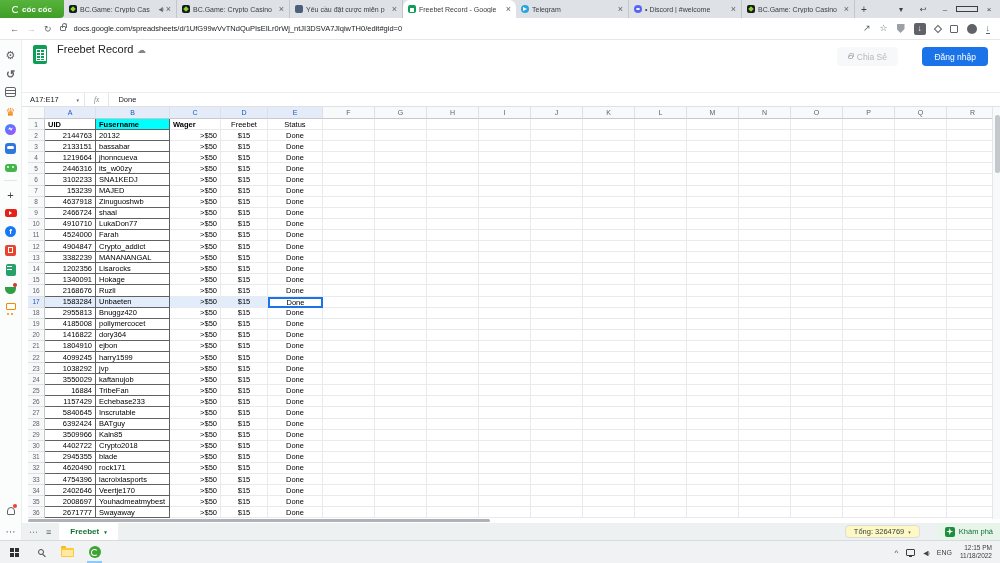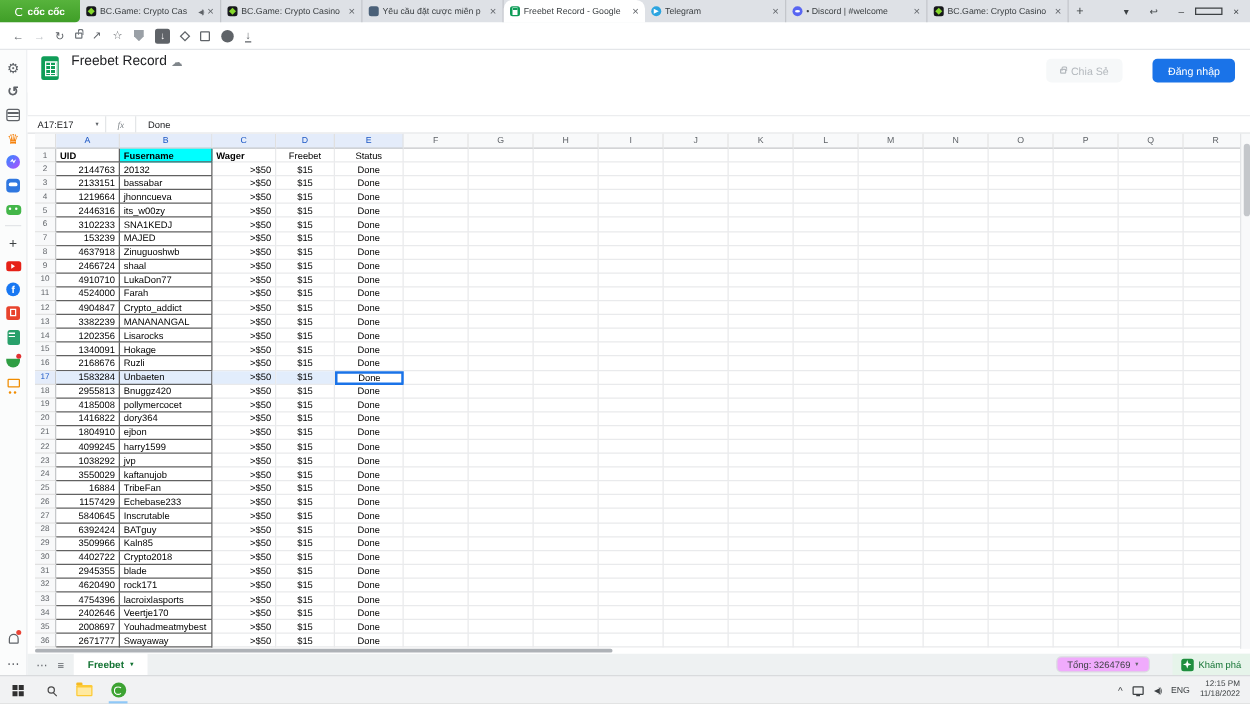--- a/index.html
+++ b/index.html
@@ -125,21 +125,21 @@
   .vscroll{position:absolute;right:0;top:107px;width:8px;height:412px;background:#f8f9fa;border-left:1px solid #e4e6e8}
   .vthumb{position:absolute;left:1.5px;top:8px;width:5px;height:58px;background:#c4c7cb;border-radius:3px}
   .hscroll{position:absolute;left:28px;top:519px;width:964px;height:4px;background:#fff}
   .hthumb{position:absolute;left:0;top:0;width:462px;height:3px;background:#aeb2b7;border-radius:2px}
 
   
   .sbar{position:absolute;left:22px;right:0;top:523px;height:17px;background:#eef1f2;display:flex;align-items:center;padding-left:7px;gap:8px}
   .sbico{color:#5f6368;font-size:9px}
   .stab{background:#fff;height:100%;display:flex;align-items:center;gap:5px;padding:0 11px;color:#137333;font-size:8px;font-weight:bold}
   .stab .ddarr{color:#137333}
-  .sumchip{margin-left:auto;margin-right:10px;border:1px solid #dadce0;border-radius:4px;background:#f0abfc;height:13px;display:flex;align-items:center;gap:4px;padding:0 8px;font-size:7.5px;color:#3c4043;font-weight:normal}
+  .sumchip{margin-left:auto;margin-right:10px;border:1px solid #dadce0;border-radius:4px;background:#fef9c3;height:13px;display:flex;align-items:center;gap:4px;padding:0 8px;font-size:7.5px;color:#3c4043;font-weight:normal}
   .explore{height:17px;background:#e6f4ea;display:flex;align-items:center;gap:4px;padding:0 7px;margin-right:0;font-size:7.5px;color:#137333}
   .expico{width:10px;height:10px;background:#1e8e3e;border-radius:2px;position:relative}
   .expico::after{content:'';position:absolute;inset:1.5px;background:#fff;clip-path:polygon(50% 0,62% 38%,100% 50%,62% 62%,50% 100%,38% 62%,0 50%,38% 38%)}
 
   
   .taskbar{position:absolute;left:0;right:0;top:540px;height:23px;background:#f1f2f3;border-top:1px solid #d9dbdd;display:flex;align-items:center}
   .tbtn{width:27px;height:100%;display:flex;align-items:center;justify-content:center;position:relative}
   .win{width:4px;height:4px;background:#303030;box-shadow:5px 0 #303030,0 5px #303030,5px 5px #303030;margin:-4px 0 0 -4px}
   .mag{width:6px;height:6px;border:1px solid #4a4a4a;border-radius:50%;position:relative}
   .mag::after{content:'';position:absolute;width:4px;height:1px;background:#4a4a4a;transform:rotate(45deg);right:-3px;bottom:-2px}
@@ -212,20 +212,21 @@
         <span><span class="maxbox"></span></span>
         <span>×</span>
       </div>
   </div>
 
   <div class="addrbar">
     <span class="nav">←</span>
     <span class="nav dis">→</span>
     <span class="nav">↻</span>
     <span class="lock"></span>
+    <span class="url">docs.google.com/spreadsheets/d/1UfG99wVvTNdQuPIsEILr0rWj_ntJI3DSVA7JlqiwTH0/edit#gid=0</span>
     <span class="aicons" id="aicons">
         <span class="ai">↗</span>
         <span class="ai">☆</span>
         <span class="shield"></span>
         <span class="dlbox">↓</span>
         <span class="spark"></span>
         <span class="extflag"></span>
         <span class="profile"></span>
         <span class="tray">↓</span>
       </span>

